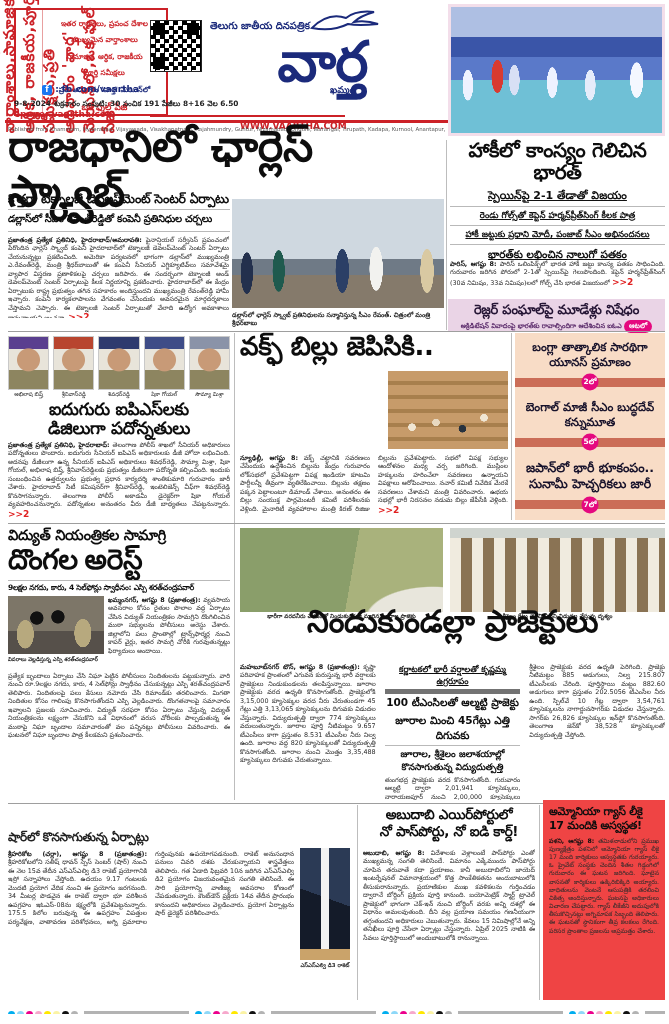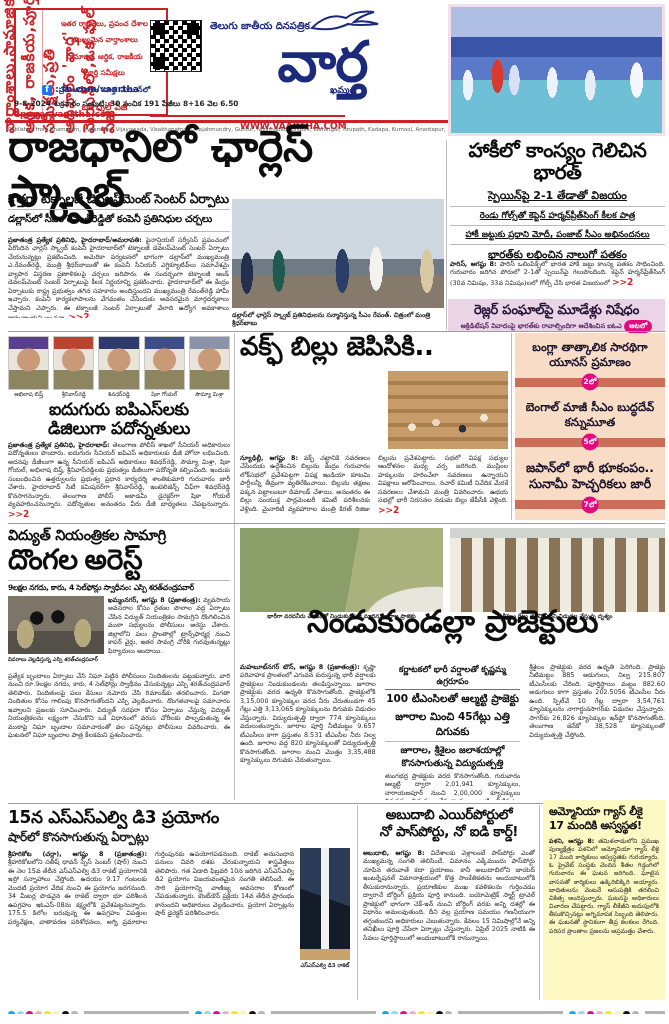--- a/index.html
+++ b/index.html
@@ -252,32 +252,31 @@
   <div class="abs caption" style="left:450px;top:613px;width:215px;text-align:center;font-size:5.8px;">శ్రీశైలం గేట్లు తెరిచి నీటిని విడుదల చేస్తున్న దృశ్యం</div>
 
   <div class="abs hl" style="left:240px;top:603px;width:425px;font-size:31px;text-align:center;">నిండుకుండల్లా ప్రాజెక్టులు</div>
 
   <div class="abs" style="left:240px;top:663px;width:425px;height:137px;display:flex;gap:9px;">
     <div class="body-text" style="flex:1;height:137px;">
       <span class="dateline">మహబూబ్‌నగర్ టౌన్, ఆగష్టు 8 (ప్రజాతంత్ర):</span>
       <span>కృష్ణా పరివాహక ప్రాంతంలో ఎగువన కురుస్తున్న భారీ వర్షాలకు ప్రాజెక్టులు నిండుకుండలను తలపిస్తున్నాయి. జూరాల ప్రాజెక్టుకు వరద ఉధృతి కొనసాగుతోంది. ప్రాజెక్టులోకి 3,15,000 క్యూసెక్కుల వరద నీరు చేరుతుండగా 45 గేట్లు ఎత్తి 3,13,065 క్యూసెక్కులను దిగువకు విడుదల చేస్తున్నారు. విద్యుదుత్పత్తి ద్వారా 774 క్యూసెక్కులు వదులుతున్నారు. జూరాల పూర్తి నీటిమట్టం 9.657 టీఎంసీలు కాగా ప్రస్తుతం 8.531 టీఎంసీల నీరు నిల్వ ఉంది. జూరాల వద్ద 820 క్యూసెక్కులతో విద్యుదుత్పత్తి కొనసాగుతోంది. జూరాల నుంచి మొత్తం 3,35,488 క్యూసెక్కులు దిగువకు చేరుతున్నాయి.</span>
     </div>
     <div style="flex:1;overflow:hidden;">
-      <div class="subline" style="font-size:8.4px;padding:1px 0;border-bottom:1px solid #737373;">కర్ణాటకలో భారీ వర్షాలతో కృష్ణమ్మ ఉగ్రరూపం</div>
+      <div class="subline" style="font-size:8.4px;padding:1px 0;border-bottom:5px solid #737373;text-decoration:underline;">కర్ణాటకలో భారీ వర్షాలతో కృష్ణమ్మ ఉగ్రరూపం</div>
       <div class="subline" style="font-size:10.5px;padding:2px 0;">100 టీఎంసిలతో ఆల్మట్టి ప్రాజెక్టు</div>
       <div class="subline" style="font-size:10.5px;padding:1px 0;border-bottom:1px solid #b9b9b9;">జూరాల మించి 45గేట్లు ఎత్తి దిగువకు</div>
       <div class="subline" style="font-size:9.2px;padding:2px 0;">జూరాల, శ్రీశైలం జలాశయాల్లో కొనసాగుతున్న విద్యుదుత్పత్తి</div>
       <div class="body-text" style="height:48px;">తుంగభద్ర ప్రాజెక్టుకు వరద కొనసాగుతోంది. గురువారం ఆల్మట్టి ద్వారా 2,01,941 క్యూసెక్కులు, నారాయణపూర్ నుంచి 2,00,000 క్యూసెక్కులు దిగువకు విడుదల చేస్తున్నారు. ఆల్మట్టి నీటిమట్టం 519.60 మీటర్లు, నిల్వ 123.081 టీఎంసీలకు చేరింది.</div>
     </div>
     <div class="body-text" style="flex:1;height:137px;">శ్రీశైలం ప్రాజెక్టుకు వరద ఉధృతి పెరిగింది. ప్రాజెక్టు నీటిమట్టం 885 అడుగులు, నిల్వ 215.807 టీఎంసీలకు చేరింది. పూర్తిస్థాయి మట్టం 882.60 అడుగులు కాగా ప్రస్తుతం 202.5056 టీఎంసీల నీరు ఉంది. స్పిల్‌వే 10 గేట్ల ద్వారా 3,54,761 క్యూసెక్కులను నాగార్జునసాగర్‌కు విడుదల చేస్తున్నారు. సాగర్‌కు 26,826 క్యూసెక్కుల ఇన్‌ఫ్లో కొనసాగుతోంది. తెలంగాణ జెన్‌కో 38,528 క్యూసెక్కులతో విద్యుదుత్పత్తి చేస్తోంది.</div>
   </div>
 
   <div class="abs hline" style="left:8px;top:803px;width:657px;"></div>
 
-  <div class="abs hl" style="left:8px;top:807px;width:290px;font-size:17px;">15న ఎస్ఎస్ఎల్వి డి3 ప్రయోగం</div>
   <div class="abs hl" style="left:8px;top:830px;width:290px;font-size:12px;color:#222;">షార్‌లో కొనసాగుతున్న ఏర్పాట్లు</div>
   <div class="abs body-text col2" style="left:8px;top:850px;width:286px;height:143px;">
     <span class="dateline">శ్రీహరికోట (చర్లా), ఆగష్టు 8 (ప్రజాతంత్ర):</span>
     <span>శ్రీహరికోటలోని సతీష్ ధావన్ స్పేస్ సెంటర్ (షార్) నుంచి ఈ నెల 15వ తేదీన ఎస్ఎస్ఎల్వి డి3 రాకెట్ ప్రయోగానికి ఇస్రో సన్నాహాలు చేస్తోంది. ఉదయం 9.17 గంటలకు మొదటి ప్రయోగ వేదిక నుంచి ఈ ప్రయోగం జరగనుంది. 34 మీటర్ల పొడవైన ఈ రాకెట్ ద్వారా భూ పరిశీలన ఉపగ్రహం ఇఓఎస్-08ను కక్ష్యలోకి ప్రవేశపెట్టనున్నారు. 175.5 కిలోల బరువున్న ఈ ఉపగ్రహం విపత్తుల పర్యవేక్షణ, వాతావరణ పరిశోధనలు, అగ్ని ప్రమాదాల గుర్తింపునకు ఉపయోగపడనుంది. రాకెట్ అనుసంధాన పనులు చివరి దశకు చేరుకున్నాయని శాస్త్రవేత్తలు తెలిపారు. గత ఏడాది ఫిబ్రవరి 10న జరిగిన ఎస్ఎస్ఎల్వి డి2 ప్రయోగం విజయవంతమైన సంగతి తెలిసిందే. ఈ సారి ప్రయోగాన్ని వాణిజ్య అవసరాల కోణంలో చేపడుతున్నారు. కౌంట్‌డౌన్ ప్రక్రియ 14వ తేదీన ప్రారంభం కానుందని అధికారులు వెల్లడించారు. ప్రయోగ ఏర్పాట్లను షార్ డైరెక్టర్ పరిశీలించారు.</span>
   </div>
   <div class="abs photo" style="left:300px;top:848px;width:50px;height:112px;background:
       linear-gradient(0deg,#caa36a 0 10%, transparent 10%),
       linear-gradient(90deg, transparent 0 42%, #f2f2f2 42% 58%, transparent 58%),
       linear-gradient(200deg,#2b3a55 0 45%, #141b29 45% 100%);"></div>
   <div class="abs caption" style="left:296px;top:962px;width:58px;font-size:5.4px;text-align:center;">ఎస్ఎస్ఎల్వి డి3 రాకెట్</div>
@@ -288,21 +287,21 @@
     <div>అబుదాబి ఎయిర్‌పోర్టులో</div>
     <div>నో పాస్‌పోర్టు, నో ఐడి కార్డ్!</div>
   </div>
   <div class="abs body-text" style="left:363px;top:849px;width:172px;height:145px;">
     <span class="dateline">అబుదాబి, ఆగష్టు 8:</span>
     <span>విదేశాలకు వెళ్లాలంటే పాస్‌పోర్టు ఎంతో ముఖ్యమన్న సంగతి తెలిసిందే. విమానం ఎక్కేముందు పాస్‌పోర్టు చూపిన తరువాతే కదా ప్రయాణం. కానీ అబుదాబిలోని జాయెద్ ఇంటర్నేషనల్ విమానాశ్రయంలో కొత్త సాంకేతికతను అందుబాటులోకి తీసుకురానున్నారు. ప్రయాణికుల ముఖ కవళికలను గుర్తించడం ద్వారానే బోర్డింగ్ ప్రక్రియ పూర్తి కానుంది. బయోమెట్రిక్ స్మార్ట్ ట్రావెల్ ప్రాజెక్టులో భాగంగా చెక్-ఇన్ నుంచి బోర్డింగ్ వరకు అన్ని దశల్లో ఈ విధానం అమలవుతుంది. దీని వల్ల ప్రయాణ సమయం గణనీయంగా తగ్గుతుందని అధికారులు చెబుతున్నారు. కేవలం 15 నిమిషాల్లోనే అన్ని తనిఖీలు పూర్తి చేసేలా ఏర్పాట్లు చేస్తున్నారు. ఏప్రిల్ 2025 నాటికి ఈ సేవలు పూర్తిస్థాయిలో అందుబాటులోకి రానున్నాయి.</span>
   </div>
 
   <div class="abs vline" style="left:539px;top:805px;height:195px;"></div>
 
-  <div class="abs" style="left:543px;top:800px;width:122px;height:200px;background:#fef9c3;padding:5px 6px;box-sizing:border-box;">
+  <div class="abs" style="left:543px;top:800px;width:122px;height:200px;background:#ef4444;padding:5px 6px;box-sizing:border-box;">
     <div class="hl" style="font-size:11px;line-height:1.3;">అమ్మోనియా గ్యాస్ లీకై 17 మందికి అస్వస్థత!</div>
     <div class="body-text" style="margin-top:3px;height:148px;font-size:6.2px;">
       <span class="dateline">పళని, ఆగష్టు 8:</span>
       <span>తమిళనాడులోని ప్రముఖ పుణ్యక్షేత్రం పళనిలో అమ్మోనియా గ్యాస్ లీకై 17 మంది కార్మికులు అస్వస్థతకు గురయ్యారు. ఓ ప్రైవేట్ సంస్థకు చెందిన శీతల గిడ్డంగిలో గురువారం ఈ ఘటన జరిగింది. ఘాటైన వాసనతో కార్మికులు ఉక్కిరిబిక్కిరి అయ్యారు. బాధితులను వెంటనే ఆసుపత్రికి తరలించి చికిత్స అందిస్తున్నారు. ఘటనపై అధికారులు విచారణ చేపట్టారు. గ్యాస్ లీకేజీని అదుపులోకి తీసుకొచ్చినట్లు అగ్నిమాపక సిబ్బంది తెలిపారు. ఈ ఘటనతో స్థానికంగా తీవ్ర కలకలం రేగింది. పరిసర ప్రాంతాల ప్రజలను అప్రమత్తం చేశారు.</span>
     </div>
   </div>
 
   <div class="abs" style="left:8px;top:1004px;width:657px;height:10px;white-space:nowrap;overflow:hidden;"><span class="regdot" style="background: rgb(0, 174, 239);"></span><span class="regdot" style="background: rgb(142, 216, 248);"></span><span class="regdot" style="background: rgb(236, 0, 140);"></span><span class="regdot" style="background: rgb(246, 168, 204);"></span><span class="regdot" style="background: rgb(255, 232, 0);"></span><span class="regdot" style="background: rgb(251, 243, 165);"></span><span class="regdot" style="background: rgb(17, 17, 17);"></span><span class="regdot" style="background: rgb(179, 179, 179);"></span><span class="regbar" style="width: 105px;"></span><span class="regdot" style="background: rgb(0, 174, 239);"></span><span class="regdot" style="background: rgb(142, 216, 248);"></span><span class="regdot" style="background: rgb(236, 0, 140);"></span><span class="regdot" style="background: rgb(246, 168, 204);"></span><span class="regdot" style="background: rgb(255, 232, 0);"></span><span class="regdot" style="background: rgb(251, 243, 165);"></span><span class="regdot" style="background: rgb(17, 17, 17);"></span><span class="regdot" style="background: rgb(179, 179, 179);"></span><span class="regbar" style="width: 105px;"></span><span class="regdot" style="background: rgb(0, 174, 239);"></span><span class="regdot" style="background: rgb(142, 216, 248);"></span><span class="regdot" style="background: rgb(236, 0, 140);"></span><span class="regdot" style="background: rgb(246, 168, 204);"></span><span class="regdot" style="background: rgb(255, 232, 0);"></span><span class="regdot" style="background: rgb(251, 243, 165);"></span><span class="regdot" style="background: rgb(17, 17, 17);"></span><span class="regdot" style="background: rgb(179, 179, 179);"></span><span class="regbar" style="width: 105px;"></span><span class="regdot" style="background: rgb(0, 174, 239);"></span><span class="regdot" style="background: rgb(142, 216, 248);"></span><span class="regdot" style="background: rgb(236, 0, 140);"></span><span class="regdot" style="background: rgb(246, 168, 204);"></span><span class="regdot" style="background: rgb(255, 232, 0);"></span><span class="regdot" style="background: rgb(251, 243, 165);"></span><span class="regdot" style="background: rgb(17, 17, 17);"></span><span class="regdot" style="background: rgb(179, 179, 179);"></span><span class="regbar" style="width: 50px;"></span></div>
 
 </div>

